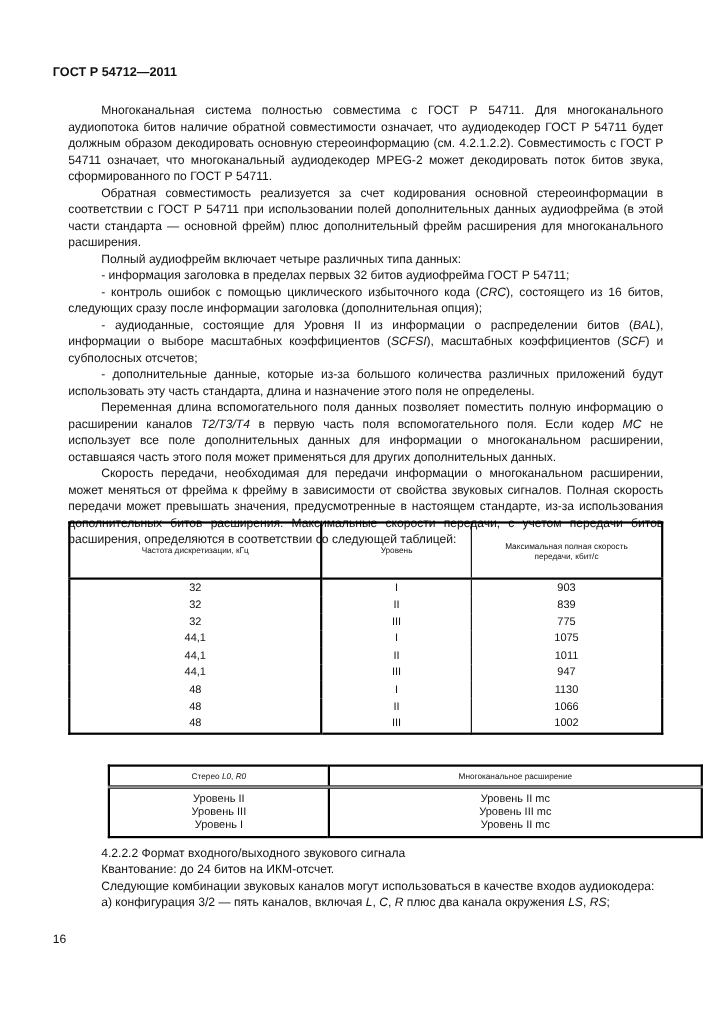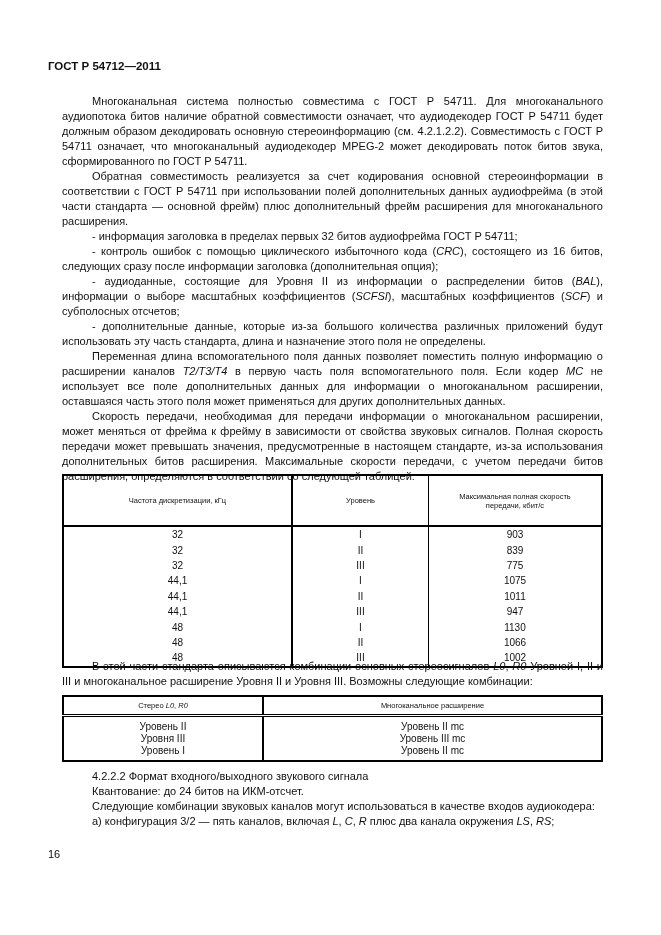--- a/index.html
+++ b/index.html
@@ -15,36 +15,37 @@
   .block3 p { text-indent: 0; padding-left: 30px; }
   i { font-style: italic; }
 
   table { border-collapse: collapse; position: absolute; left: 62px; width: 541px; }
   .t1 { top: 474px; }
   .t1 th { font-weight: normal; font-size: 7.5px; height: 19px; border-bottom: 2.5px solid #000; padding: 15px; }
   .t1 td { font-size: 10px; text-align: center; height: 15.4px; padding: 0; }
   .t1 { border: 2px solid #000; }
   .t1 .c1 { width: 197px; border-right: 2px solid #000; }
   .t1 .c2 { width: 105px; border-right: 1.5px solid #000; }
-  .t2 { top: 695px; border: 2px solid #000; }
+  .t2 { top: 695px; border: 2px solid #000; margin-left: 36px; }
   .t2 th { font-weight: normal; font-size: 7.5px; height: 17px; border-bottom: 3px double #000; padding: 0; }
   .t2 td { font-size: 10px; text-align: center; line-height: 12px; padding: 4px 0 3px 0; }
   .t2 .c1 { width: 198px; border-right: 2.5px solid #000; }
   .pagenum { position: absolute; left: 48px; top: 848px; font-size: 11px; }
 </style>
 </head>
 <body>
 
 <div class="page">
 
   <div class="header">ГОСТ Р 54712—2011</div>
 
   <div class="body-text block1">
     <p>Многоканальная система полностью совместима с ГОСТ Р 54711. Для многоканального аудиопотока битов наличие обратной совместимости означает, что аудиодекодер ГОСТ Р 54711 будет должным образом декодировать основную стереоинформацию (см. 4.2.1.2.2). Совместимость с ГОСТ Р 54711 означает, что многоканальный аудиодекодер MPEG-2 может декодировать поток битов звука, сформированного по ГОСТ Р 54711.</p>
     <p>Обратная совместимость реализуется за счет кодирования основной стереоинформации в соответствии с ГОСТ Р 54711 при использовании полей дополнительных данных аудиофрейма (в этой части стандарта — основной фрейм) плюс дополнительный фрейм расширения для многоканального расширения.</p>
+    <p>Полный аудиофрейм включает четыре различных типа данных:</p>
     <p>- информация заголовка в пределах первых 32 битов аудиофрейма ГОСТ Р 54711;</p>
     <p><span>- контроль ошибок с помощью циклического избыточного кода (</span><i>CRC</i><span>), состоящего из 16 битов, следующих сразу после информации заголовка (дополнительная опция);</span></p>
     <p><span>- аудиоданные, состоящие для Уровня II из информации о распределении битов (</span><i>BAL</i><span>), информации о выборе масштабных коэффициентов (</span><i>SCFSI</i><span>), масштабных коэффициентов (</span><i>SCF</i><span>) и субполосных отсчетов;</span></p>
     <p>- дополнительные данные, которые из-за большого количества различных приложений будут использовать эту часть стандарта, длина и назначение этого поля не определены.</p>
     <p><span>Переменная длина вспомогательного поля данных позволяет поместить полную информацию о расширении каналов </span><i>T2/T3/T4</i><span> в первую часть поля вспомогательного поля. Если кодер </span><i>MC</i><span> не использует все поле дополнительных данных для информации о многоканальном расширении, оставшаяся часть этого поля может применяться для других дополнительных данных.</span></p>
     <p>Скорость передачи, необходимая для передачи информации о многоканальном расширении, может меняться от фрейма к фрейму в зависимости от свойства звуковых сигналов. Полная скорость передачи может превышать значения, предусмотренные в настоящем стандарте, из-за использования дополнительных битов расширения. Максимальные скорости передачи, с учетом передачи битов расширения, определяются в соответствии со следующей таблицей:</p>
   </div>
 
   <table class="t1">
     <thead>
@@ -96,36 +97,33 @@
           <td>1066</td>
         </tr>
       <tr>
           <td class="c1">48</td>
           <td class="c2">III</td>
           <td>1002</td>
         </tr>
     </tbody>
   </table>
 
-  <div class="body-text block2">
-    <p><span>В этой части стандарта описываются комбинации основных стереосигналов </span><i>L0</i><span>, </span><i>R0</i><span> Уровней I, II и III и многоканальное расширение Уровня II и Уровня III. Возможны следующие комбинации:</span></p>
-  </div>
 
   <table class="t2">
     <thead>
       <tr>
         <th class="c1"><span>Стерео </span><i>L0</i><span>, </span><i>R0</i></th>
         <th>Многоканальное расширение</th>
       </tr>
     </thead>
     <tbody>
       <tr>
         <td class="c1">
           <div>Уровень II</div>
-          <div>Уровня III</div>
+          <div>Уровень III</div>
           <div>Уровень I</div>
         </td>
         <td>
           <div>Уровень II mc</div>
           <div>Уровень III mc</div>
           <div>Уровень II mc</div>
         </td>
       </tr>
     </tbody>
   </table>

